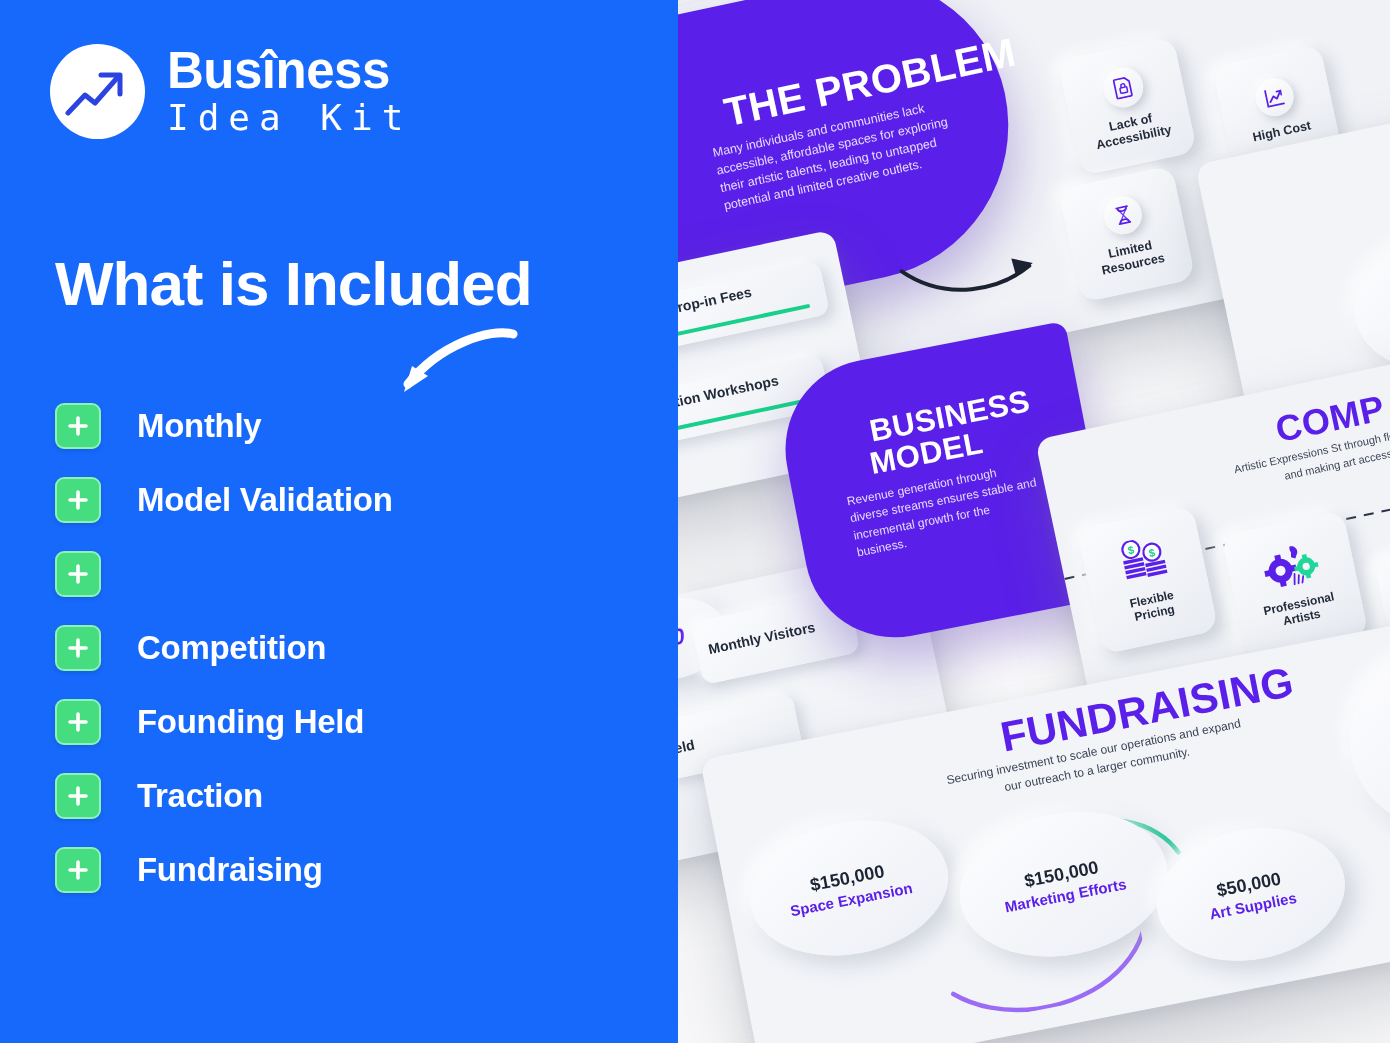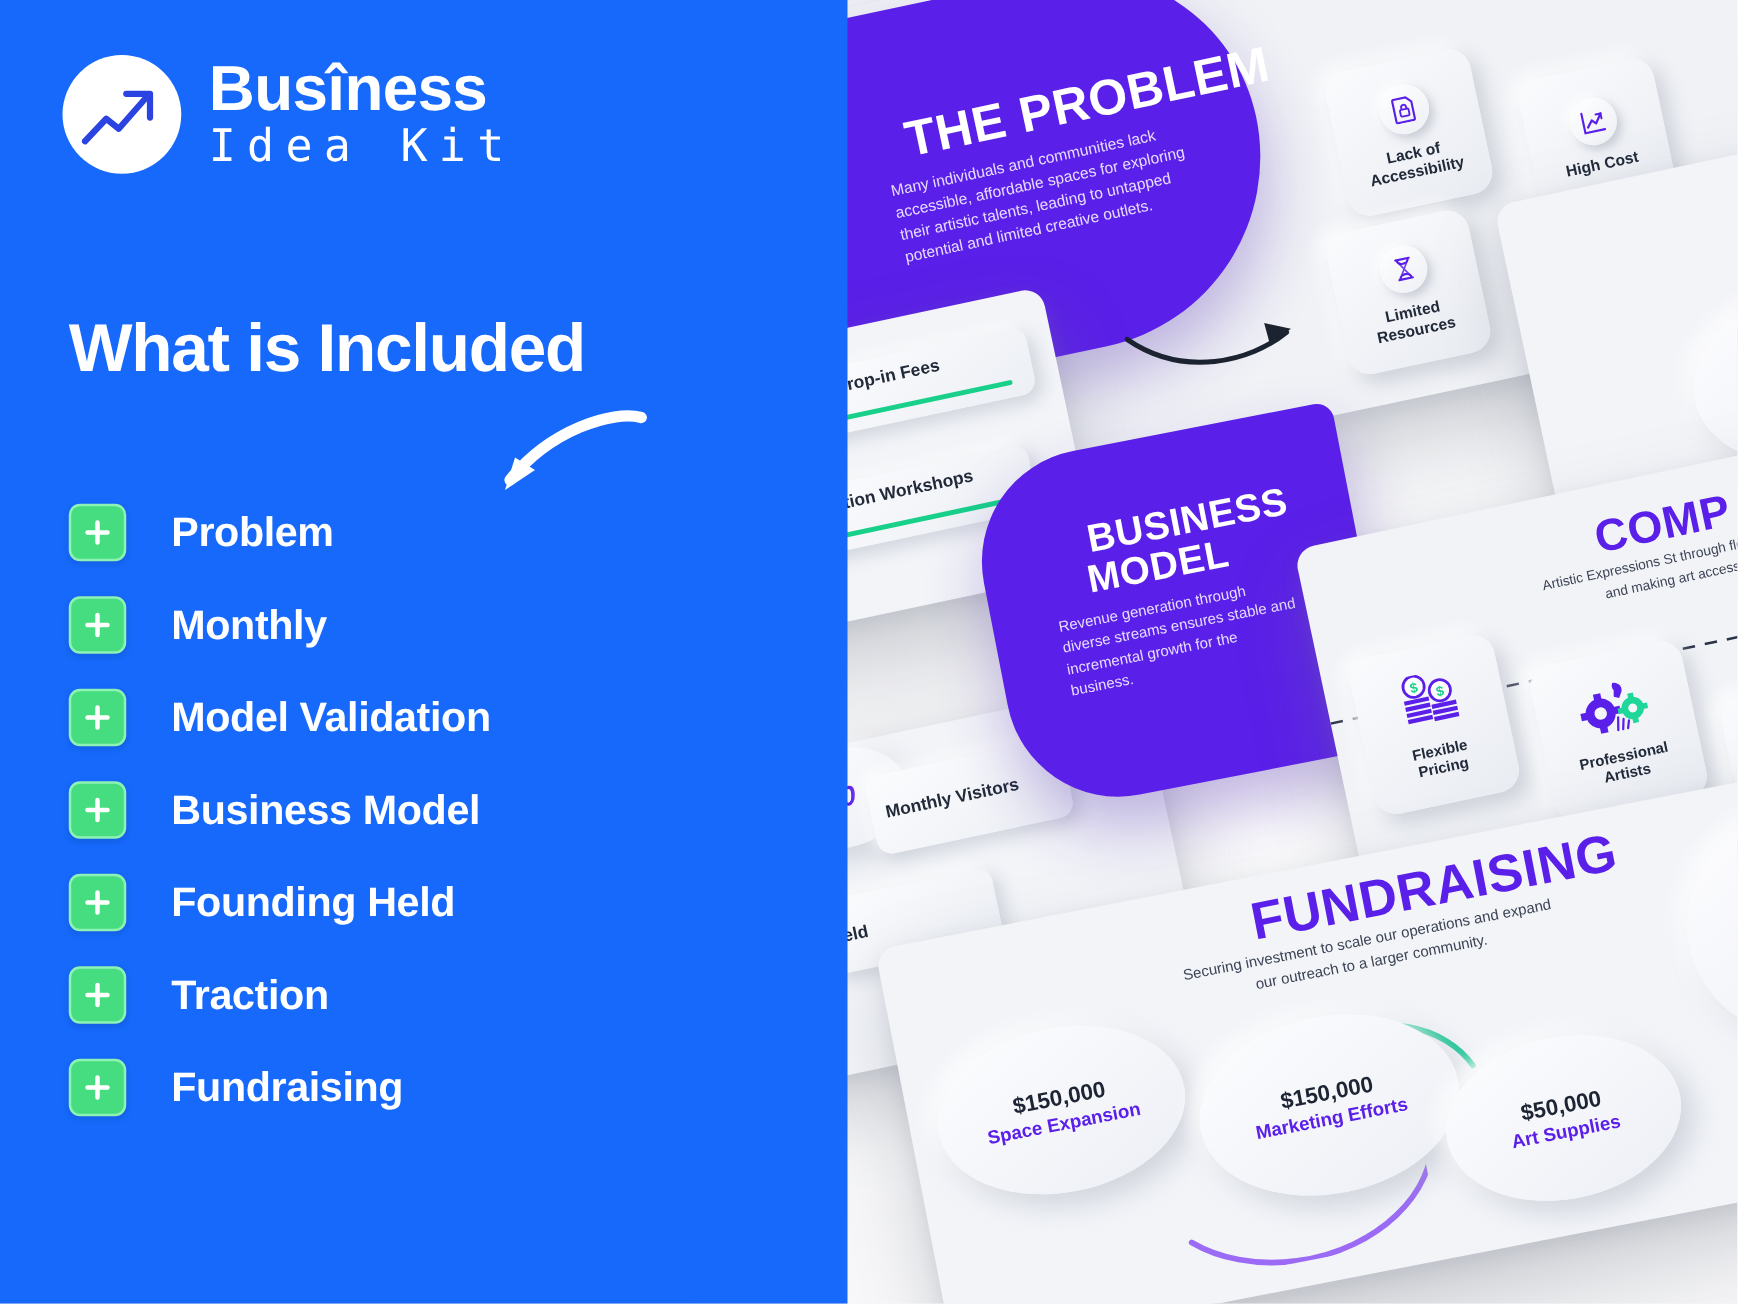--- a/index.html
+++ b/index.html
@@ -92,21 +92,21 @@
   #brandTop{
     color:#fff; font-weight:bold; font-size:51px; line-height:.98;
     letter-spacing:-.5px;
   }
   #brandBot{
     color:#fff; font-size:36px; line-height:1.1; letter-spacing:9px;
     font-family:"DejaVu Sans Mono", monospace; margin-top:2px;
   }
   #heading{
     position:absolute; left:55px; top:248px;
-    color:#fff; font-weight:bold; font-size:54px; letter-spacing:-1px;
+    color:#fff; font-weight:bold; font-size:62px; letter-spacing:-1px;
   }
   #arrow{ position:absolute; left:380px; top:322px; }
 
   #list{ position:absolute; left:55px; top:389px; width:560px; }
   .li{ display:flex; align-items:center; height:74px; }
   .plus{
     width:46px; height:46px; border-radius:9px; flex:0 0 auto;
     background:#45dd7f; border:2px solid #8df2b4;
     display:flex; align-items:center; justify-content:center;
     box-shadow:0 2px 5px rgba(0,0,0,.10);
@@ -322,45 +322,44 @@
     <path d="M48,54 L24,70 L32,44 Z" fill="#ffffff"></path>
   </svg>
 
   <div id="list">
     <div class="li">
       <span class="plus">
         <svg width="22" height="22" viewBox="0 0 22 22">
             <path d="M11,3 V19 M3,11 H19" stroke="#fff" stroke-width="3.6" stroke-linecap="round"></path>
           </svg>
       </span>
-      <span class="litxt">Problem</span>
-    </div>
-    <div class="li">
-      <span class="plus">
-        <svg width="22" height="22" viewBox="0 0 22 22">
-            <path d="M11,3 V19 M3,11 H19" stroke="#fff" stroke-width="3.6" stroke-linecap="round"></path>
-          </svg>
-      </span>
       <span class="litxt">Monthly</span>
     </div>
     <div class="li">
       <span class="plus">
         <svg width="22" height="22" viewBox="0 0 22 22">
             <path d="M11,3 V19 M3,11 H19" stroke="#fff" stroke-width="3.6" stroke-linecap="round"></path>
           </svg>
       </span>
       <span class="litxt">Model Validation</span>
     </div>
     <div class="li">
       <span class="plus">
         <svg width="22" height="22" viewBox="0 0 22 22">
             <path d="M11,3 V19 M3,11 H19" stroke="#fff" stroke-width="3.6" stroke-linecap="round"></path>
           </svg>
       </span>
-      <span class="litxt">Business Model</span>
+    </div>
+    <div class="li">
+      <span class="plus">
+        <svg width="22" height="22" viewBox="0 0 22 22">
+            <path d="M11,3 V19 M3,11 H19" stroke="#fff" stroke-width="3.6" stroke-linecap="round"></path>
+          </svg>
+      </span>
+      <span class="litxt">Competition</span>
     </div>
     <div class="li">
       <span class="plus">
         <svg width="22" height="22" viewBox="0 0 22 22">
             <path d="M11,3 V19 M3,11 H19" stroke="#fff" stroke-width="3.6" stroke-linecap="round"></path>
           </svg>
       </span>
       <span class="litxt">Founding Held</span>
     </div>
     <div class="li">

